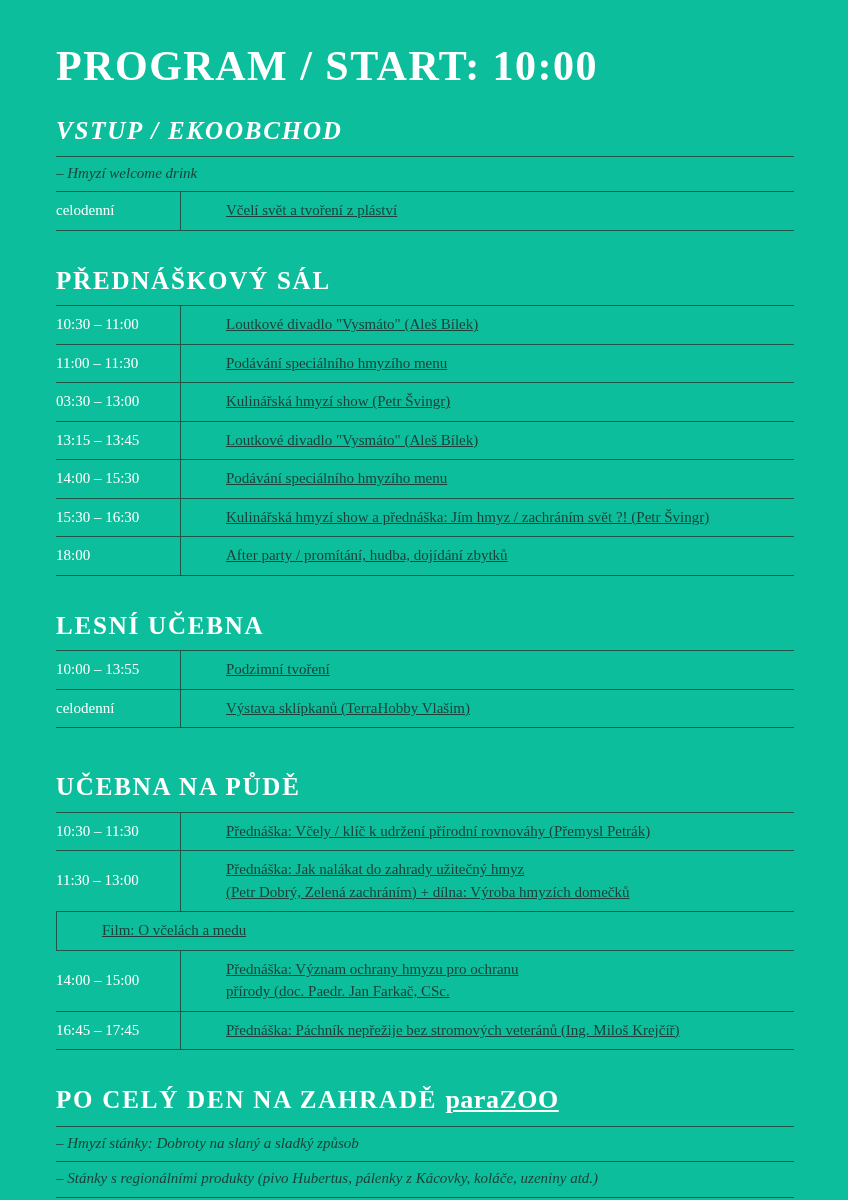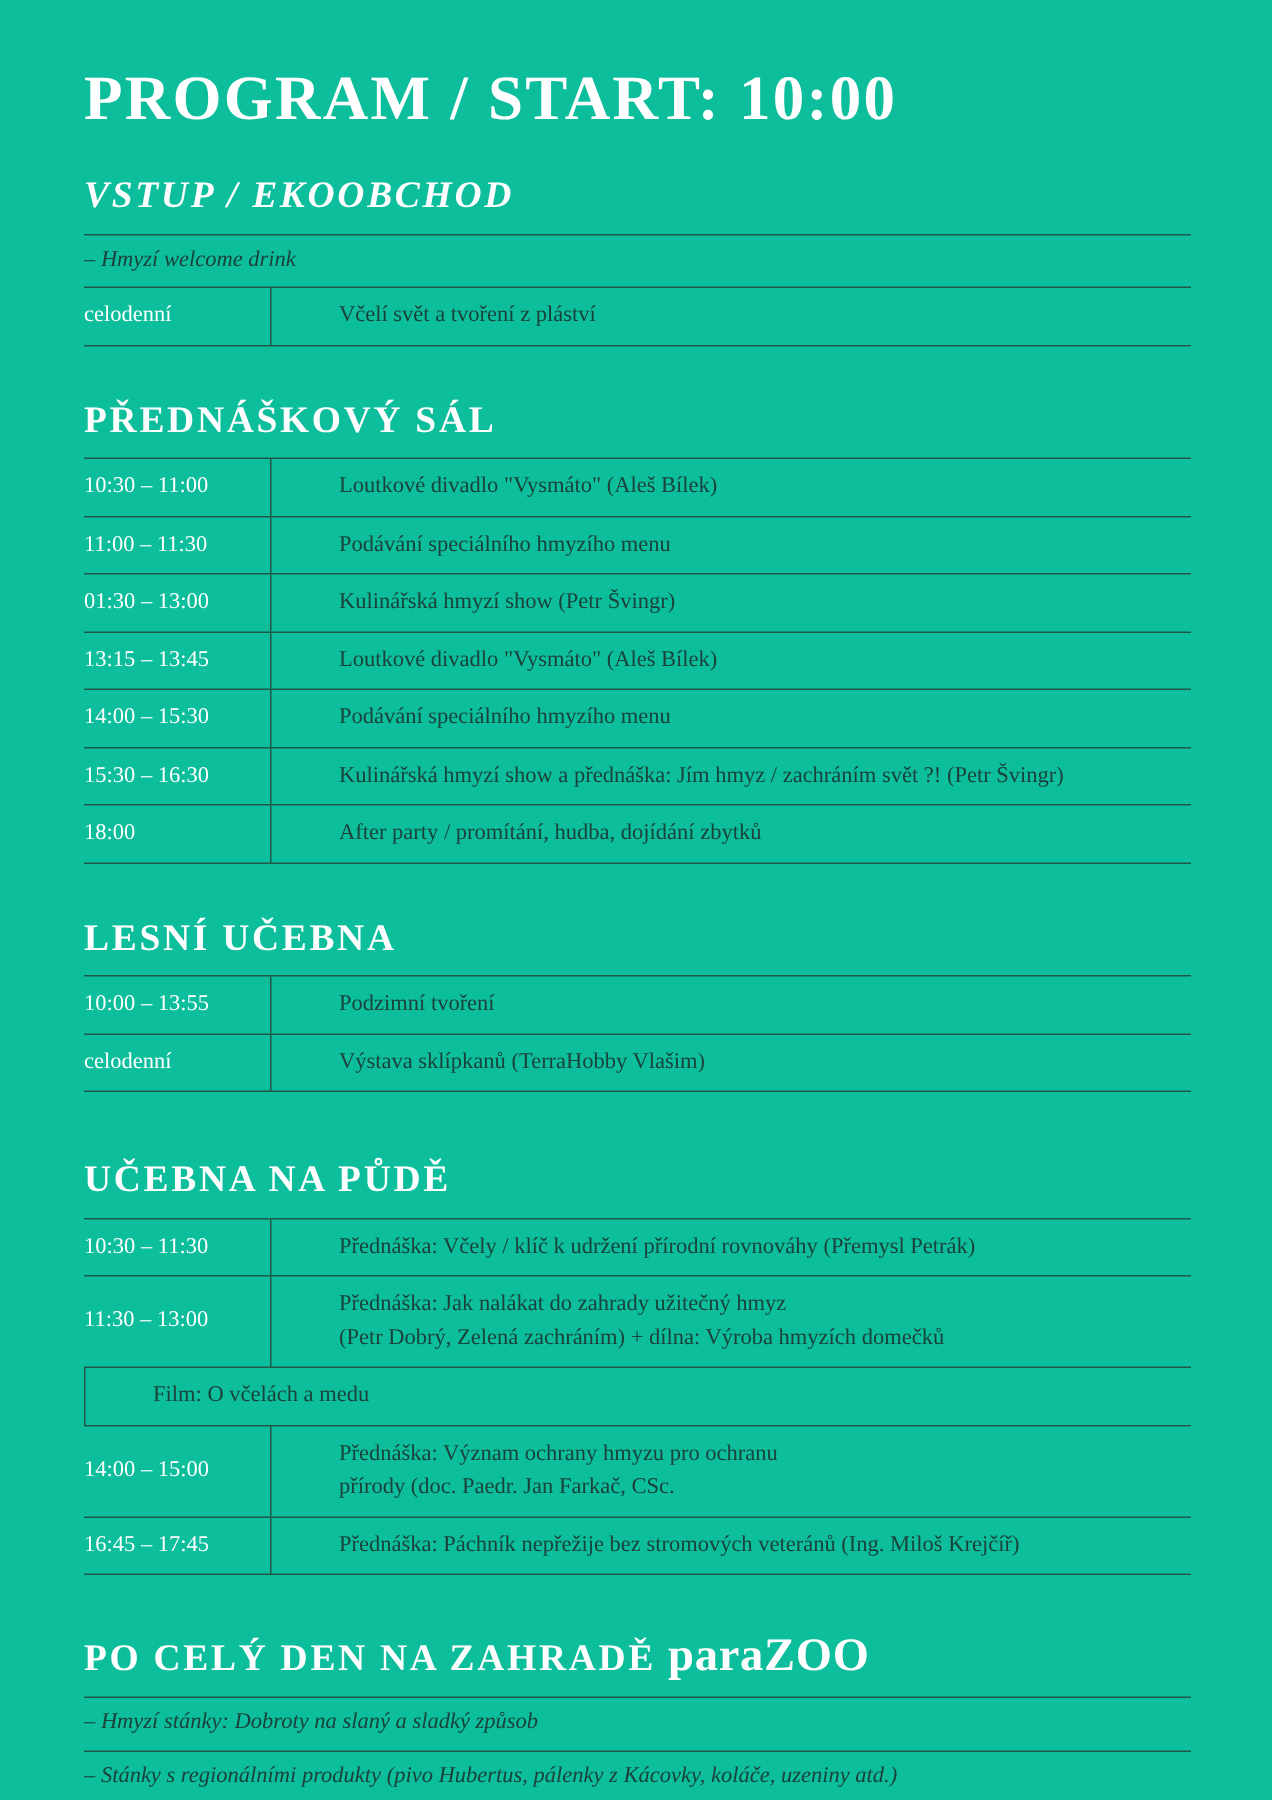--- a/index.html
+++ b/index.html
@@ -33,23 +33,24 @@
     color:var(--white);
     font-size:25px;
     font-weight:bold;
     letter-spacing:1.8px;
     margin:36px 0 11px 0;
     line-height:1.1;
   }
   .section:nth-of-type(1) .section-title{margin-top:27px;font-style:italic;}
   .section:nth-of-type(4) .section-title{margin-top:45px;}
   .section-title .suffix{
-    font-size:31px;
+    font-size:26px;
     letter-spacing:0.5px;
     text-transform:none;
+    text-decoration:underline;
   }
   .table{
     border-top:1px solid var(--line);
   }
   .row{
     display:flex;
     align-items:stretch;
     border-bottom:1px solid var(--line);
     font-size:15px;
   }
@@ -63,20 +64,21 @@
     align-items:center;
   }
   .row .desc{
     flex:1;
     border-left:1px solid var(--line);
     padding:7px 10px 8px 45px;
     line-height:1.5;
     white-space:pre-line;
     display:flex;
     align-items:center;
+    text-decoration:underline;
   }
   .row.bullet .text{
     flex:1;
     padding:7px 0 8px 0;
     line-height:1.3;
     font-style:italic;
   }
 </style>
 </head>
 <body>
@@ -103,21 +105,21 @@
     <div class="table">
       <div class="row">
         <div class="time">10:30 – 11:00</div>
         <div class="desc">Loutkové divadlo "Vysmáto" (Aleš Bílek)</div>
       </div>
       <div class="row">
         <div class="time">11:00 – 11:30</div>
         <div class="desc">Podávání speciálního hmyzího menu</div>
       </div>
       <div class="row">
-        <div class="time">01:30 – 13:00</div>
+        <div class="time">03:30 – 13:00</div>
         <div class="desc">Kulinářská hmyzí show (Petr Švingr)</div>
       </div>
       <div class="row">
         <div class="time">13:15 – 13:45</div>
         <div class="desc">Loutkové divadlo "Vysmáto" (Aleš Bílek)</div>
       </div>
       <div class="row">
         <div class="time">14:00 – 15:30</div>
         <div class="desc">Podávání speciálního hmyzího menu</div>
       </div>

